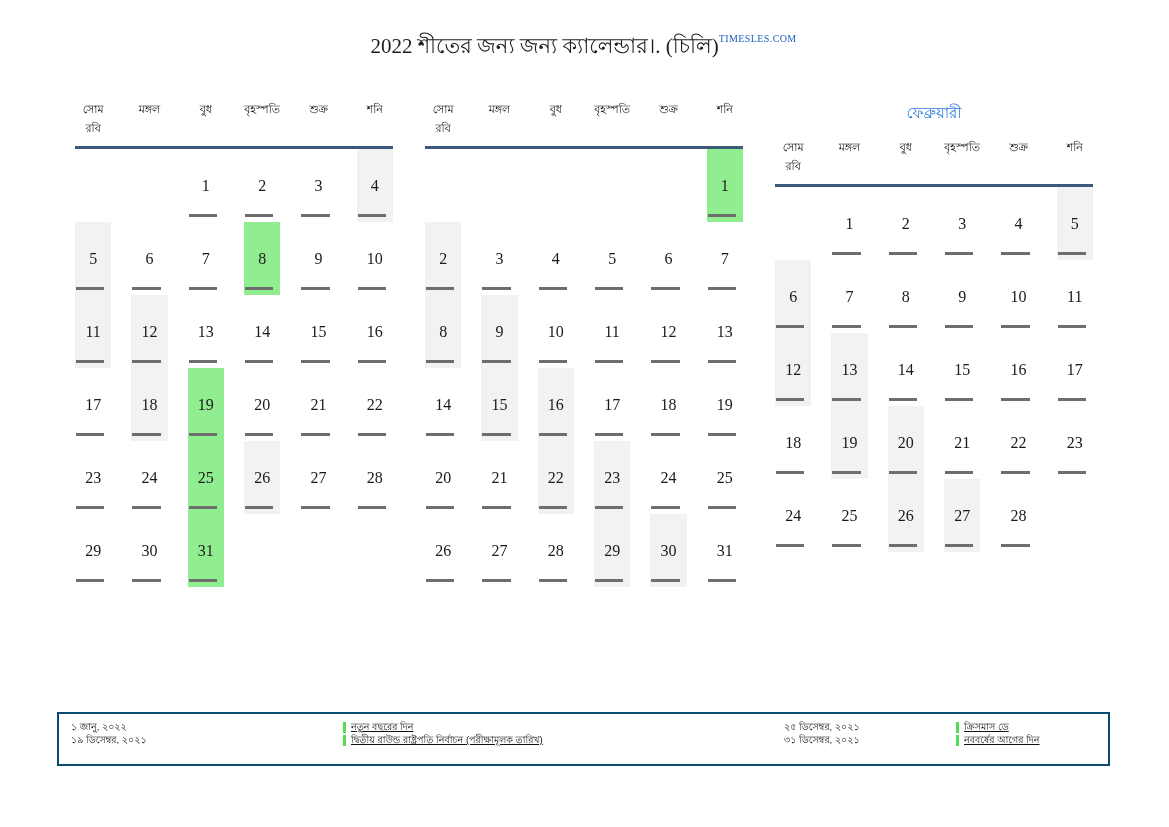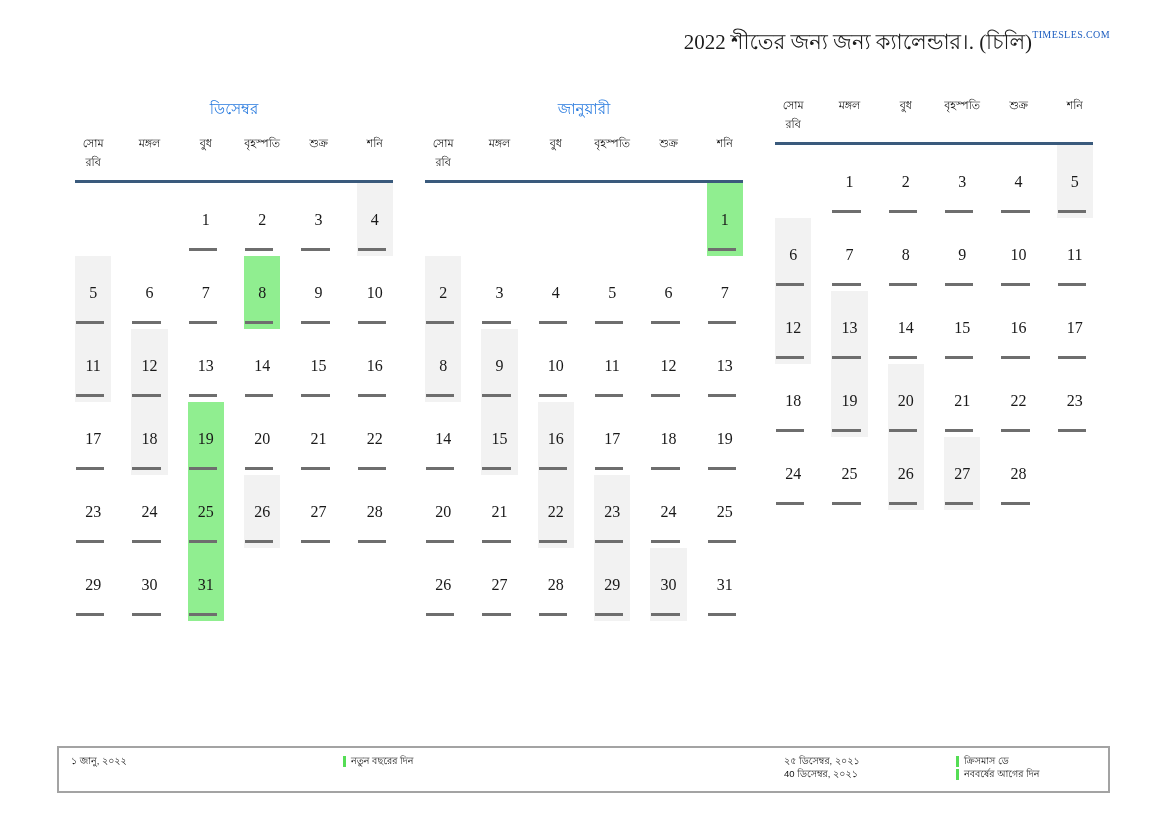--- a/index.html
+++ b/index.html
@@ -5,59 +5,58 @@
   :root{
     --hl:#90ee90; --wk:#f2f2f2; --line:#3a5a7c; --mtitle:#2b7cdf;
     --site:#1f5fc0; --bar:#55dd55; --ul:#6e6e6e;
   }
   *{box-sizing:border-box; margin:0; padding:0;}
   html,body{background:#ffffff;}
   body{
     width:1169px; height:827px; position:relative; overflow:hidden;
     font-family:"Liberation Sans", sans-serif; color:#1a1a1a;
   }
-  .header{display:flex; justify-content:flex-end; align-items:flex-start;
-    padding:26px 59px 0 57px;}
+  .header{display:flex; justify-content:center; align-items:flex-start;
+    padding:6px 59px 0 57px;margin-top:24px;}
   .title{font-family:"Liberation Serif", serif; font-size:21px; color:#1c1c1c;}
   .site{font-family:"Liberation Serif", serif; font-size:10px; color:var(--site);
     letter-spacing:.4px; text-decoration:none; cursor:pointer; padding-top:3px;}
   .months{display:flex; gap:32px; margin:36px 76px 0 75px; align-items:flex-start;}
   .month{flex:1 1 0;}
   .mtitle{text-align:center; color:var(--mtitle); font-size:15px; margin-bottom:13px;}
   .wgrid,.grid{display:grid; grid-template-columns:repeat(6,1fr); column-gap:20px;}
   .wday{font-size:11px; text-align:center; color:#111; white-space:nowrap; overflow:visible;}
   .rule{height:3px; background:var(--line); margin-top:7px;}
   .cell{position:relative; height:73px; display:flex; align-items:center; justify-content:center;}
   .cell.w{background:var(--wk);}
   .cell.h{background:var(--hl);}
   .num{font-family:"Liberation Serif", serif; font-size:16px; color:#191919;}
   .ul{position:absolute; left:1px; right:7px; bottom:5px; height:3px; background:var(--ul);}
-  .legend{margin:52px 59px 0 57px; border:2px solid #a3a3a3; padding:7px 12px 10px 12px;
+  .legend{margin:52px 59px 0 57px; border:2px solid #0c4a6e; padding:7px 12px 17px 12px;
     display:flex;}
   .lgroup{display:flex; flex-direction:column;}
   .lgroup.g0{flex:0 0 668px;}
   .lgroup.g1{flex:1 1 auto;margin-left:45px;}
   .lrow{display:flex; align-items:center; height:13px; font-size:9.5px; color:#111;}
   .g0 .ldate{flex:0 0 272px;}
   .g1 .ldate{flex:0 0 172px;}
-  .llabel-wrap{display:flex; align-items:center; gap:5px;}
+  .llabel-wrap{display:flex; align-items:center; gap:5px;text-decoration:underline;}
   .lbar{width:3px; height:11px; background:var(--bar); flex:0 0 3px;}
   .llabel{white-space:nowrap;}
 </style>
 </head>
 <body>
 
 <div class="header">
   <div class="title">2022 শীতের জন্য জন্য ক্যালেন্ডার।. (চিলি)</div>
   <a class="site">TIMESLES.COM</a>
 </div>
 
 <div class="months">
     <div class="month">
-      <div class="mtitle">ডিসেম্বর</div>
       <div class="wgrid">
         <span class="wday">সোম</span>
         <span class="wday">মঙ্গল</span>
         <span class="wday">বুধ</span>
         <span class="wday">বৃহস্পতি</span>
         <span class="wday">শুক্র</span>
         <span class="wday">শনি</span>
         <span class="wday">রবি</span>
       </div>
       <div class="rule"></div>
@@ -186,21 +185,20 @@
         </div>
         <div class="cell h">
           <span class="num">31</span>
           <span class="ul"></span>
         </div>
         <div class="cell e"></div>
         <div class="cell e"></div>
       </div>
     </div>
     <div class="month">
-      <div class="mtitle">জানুয়ারী</div>
       <div class="wgrid">
         <span class="wday">সোম</span>
         <span class="wday">মঙ্গল</span>
         <span class="wday">বুধ</span>
         <span class="wday">বৃহস্পতি</span>
         <span class="wday">শুক্র</span>
         <span class="wday">শনি</span>
         <span class="wday">রবি</span>
       </div>
       <div class="rule"></div>
@@ -336,20 +334,21 @@
         </div>
         <div class="cell e"></div>
         <div class="cell e"></div>
         <div class="cell e"></div>
         <div class="cell e"></div>
         <div class="cell e"></div>
         <div class="cell e"></div>
       </div>
     </div>
     <div class="month">
+      <div class="mtitle">ফেব্রুয়ারী</div>
       <div class="wgrid">
         <span class="wday">সোম</span>
         <span class="wday">মঙ্গল</span>
         <span class="wday">বুধ</span>
         <span class="wday">বৃহস্পতি</span>
         <span class="wday">শুক্র</span>
         <span class="wday">শনি</span>
         <span class="wday">রবি</span>
       </div>
       <div class="rule"></div>
@@ -479,30 +478,37 @@
 
 <div class="legend">
     <div class="lgroup g0">
       <div class="lrow">
         <span class="ldate">১ জানু, ২০২২</span>
         <span class="llabel-wrap">
           <span class="lbar"></span>
           <span class="llabel">নতুন বছরের দিন</span>
         </span>
       </div>
+      <div class="lrow">
+        <span class="ldate">১৯ ডিসেম্বর, ২০২১</span>
+        <span class="llabel-wrap">
+          <span class="lbar"></span>
+          <span class="llabel">দ্বিতীয় রাউন্ড রাষ্ট্রপতি নির্বাচন (পরীক্ষামূলক তারিখ)</span>
+        </span>
+      </div>
     </div>
     <div class="lgroup g1">
       <div class="lrow">
         <span class="ldate">২৫ ডিসেম্বর, ২০২১</span>
         <span class="llabel-wrap">
           <span class="lbar"></span>
           <span class="llabel">ক্রিসমাস ডে</span>
         </span>
       </div>
       <div class="lrow">
-        <span class="ldate">40 ডিসেম্বর, ২০২১</span>
+        <span class="ldate">৩১ ডিসেম্বর, ২০২১</span>
         <span class="llabel-wrap">
           <span class="lbar"></span>
           <span class="llabel">নববর্ষের আগের দিন</span>
         </span>
       </div>
     </div>
   </div>
 
 </body></html>

